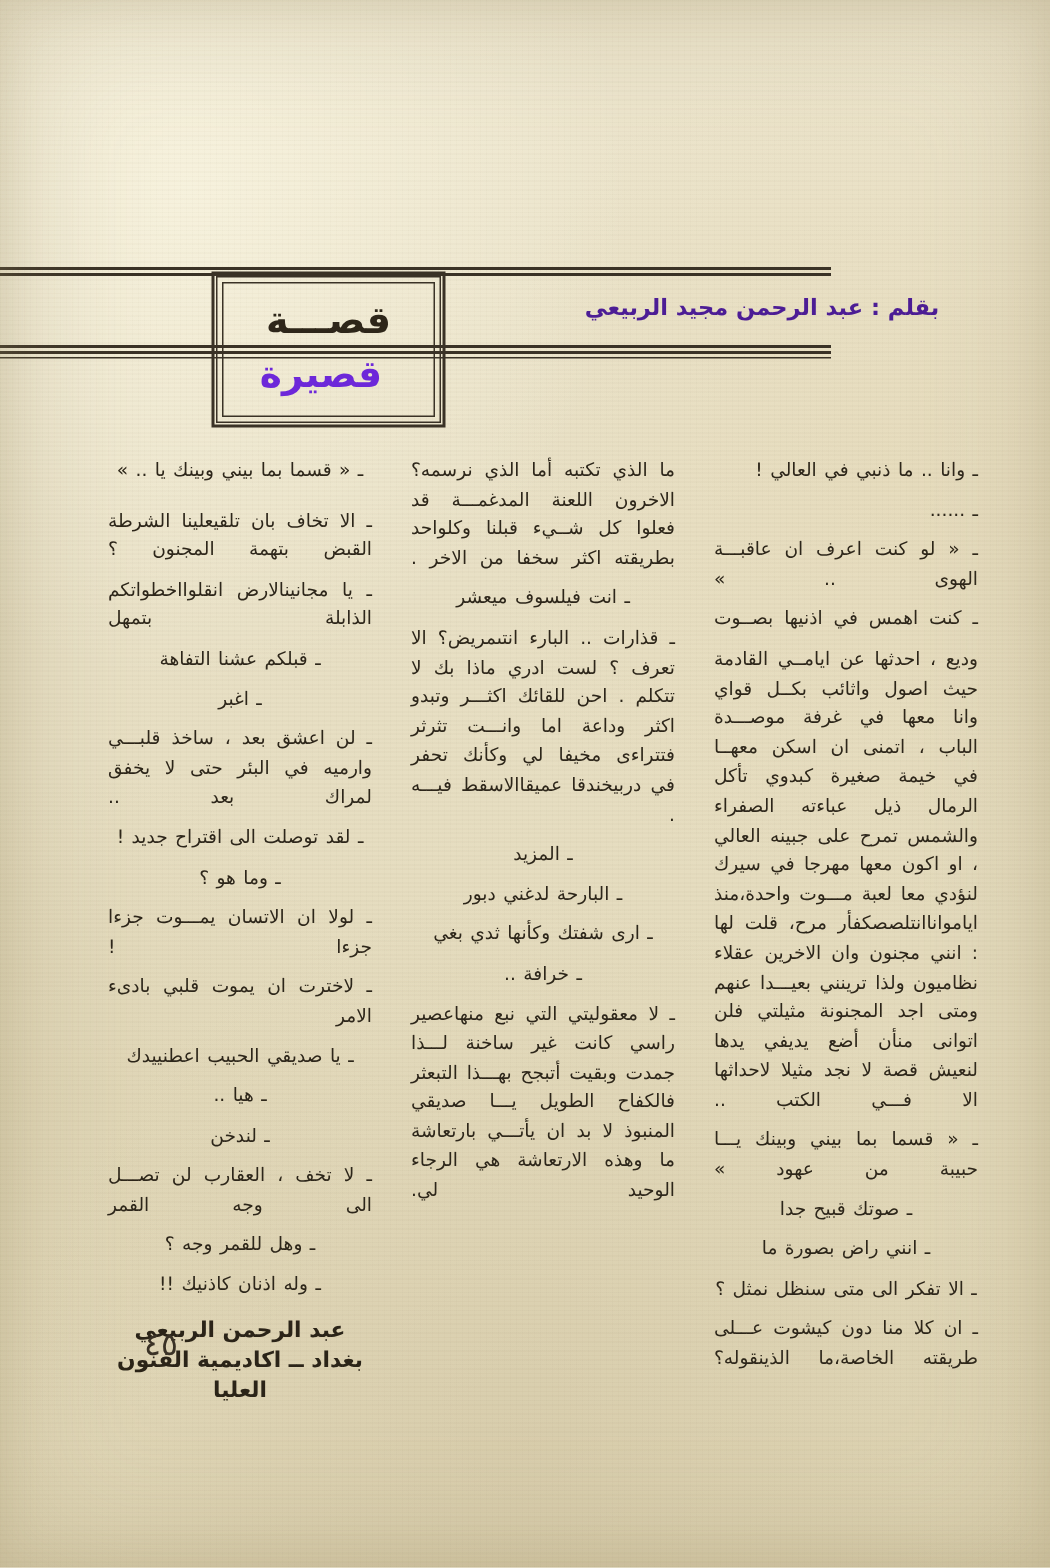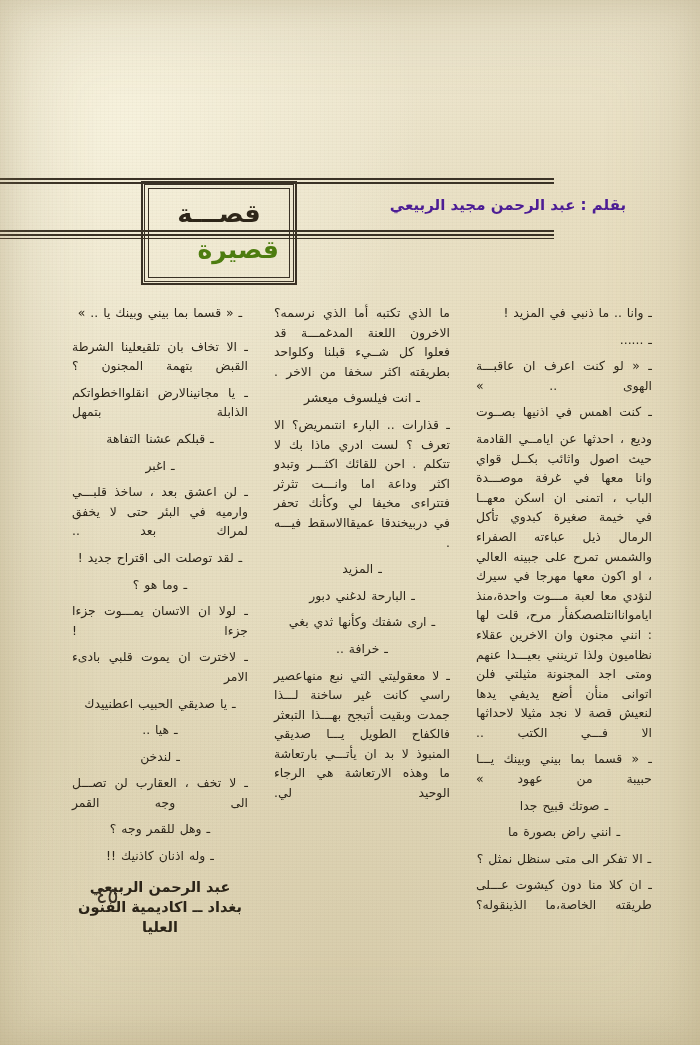--- a/index.html
+++ b/index.html
@@ -53,22 +53,22 @@
     display:flex;flex-direction:column;justify-content:center;
   }
   .t-line1{
     text-align:center;
     font-size:25px;font-weight:bold;color:#2e2619;
     letter-spacing:0px;line-height:1.05;
     margin-top:-2px;
     transform:scaleX(1.02);
   }
   .t-line2{
-    text-align:right;
-    font-size:25px;font-weight:bold;color:#4d7c0f;
+    text-align:center;
+    font-size:25px;font-weight:bold;color:#6d28d9;
     line-height:1.05;margin-top:9px;
     padding-right:10px;
   }
   .byline{
     position:absolute;right:12px;top:18px;width:360px;
     text-align:center;
     font-size:15px;font-weight:bold;color:#4c1d95;
     letter-spacing:.2px;
   }
   .rule-top{
@@ -140,21 +140,21 @@
       <div class="inner">
         <div class="t-line1">قصـــة</div>
         <div class="t-line2">قصيرة</div>
       </div>
     </div>
   </div>
 
   <div class="cols">
 
     <div class="col" id="col-right">
-        <p class="dlg">ـ وانا .. ما ذنبي في المزيد !</p>
+        <p class="dlg">ـ وانا .. ما ذنبي في العالي !</p>
         <div class="gap-s"></div>
         <p class="dlg">ـ ......</p>
         <div class="gap-s"></div>
         <p class="just">ـ « لو كنت اعرف ان عاقبـــة الهوى .. »</p>
         <div class="gap-s"></div>
         <p class="just">ـ كنت اهمس في اذنيها بصــوت</p>
         <div class="gap-s"></div>
         <p class="just">وديع ، احدثها عن ايامــي القادمة حيث اصول واثائب بكــل قواي وانا معها في غرفة موصـــدة الباب ، اتمنى ان اسكن معهــا في خيمة صغيرة كبدوي تأكل الرمال ذيل عباءته الصفراء والشمس تمرح على جبينه العالي ، او اكون معها مهرجا في سيرك لنؤدي معا لعبة مـــوت واحدة،منذ ايامواناانتلصصكفأر مرح، قلت لها : انني مجنون وان الاخرين عقلاء نظاميون ولذا ترينني بعيـــدا عنهم ومتى اجد المجنونة مثيلتي فلن اتوانى منأن أضع يديفي يدها لنعيش قصة لا نجد مثيلا لاحداثها الا فـــي الكتب ..</p>
         <div class="gap-s"></div>
         <p class="just">ـ « قسما بما بيني وبينك يـــا حبيبة من عهود »</p>

